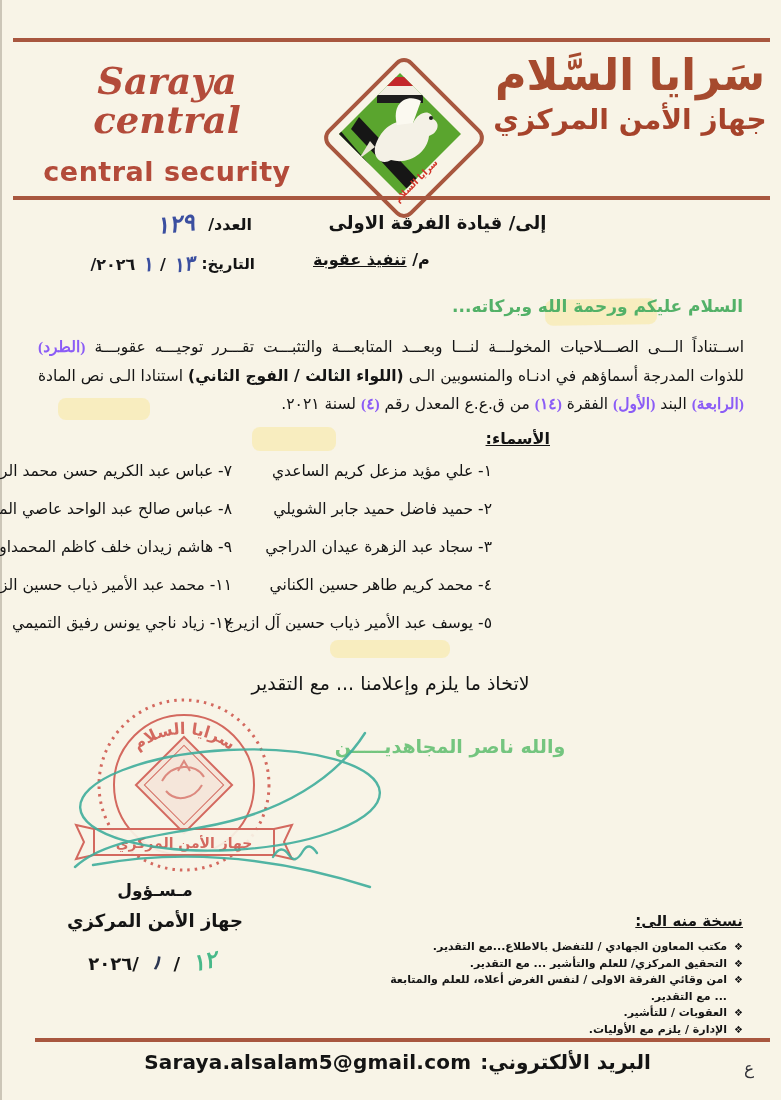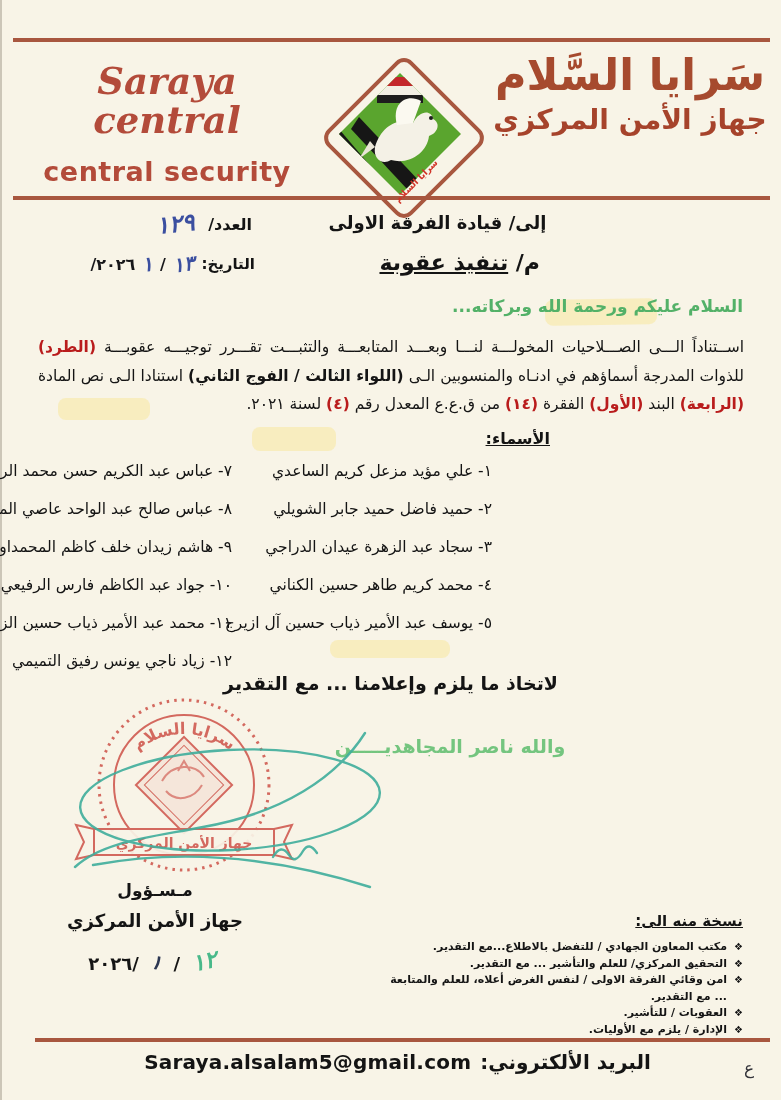--- a/index.html
+++ b/index.html
@@ -21,34 +21,34 @@
   .logo-text{position:absolute;left:388px;top:176px;transform:rotate(-45deg);font-size:9px;font-weight:bold;color:#d03428;}
   
   .meta-number{position:absolute;left:40px;top:210px;width:212px;display:flex;direction:rtl;align-items:center;gap:14px;}
   .meta-date{position:absolute;left:33px;top:252px;width:222px;display:flex;direction:rtl;align-items:center;gap:7px;}
   .meta-label{font-weight:bold;font-size:16px;}
   .hw-blue{color:#3b4fa0;font-weight:bold;font-size:24px;transform:rotate(-6deg);font-style:italic;}
   .hw-blue-sm{color:#3b4fa0;font-weight:bold;font-size:20px;transform:rotate(-8deg);font-style:italic;}
   .printed-bold{font-weight:bold;font-size:16px;color:#17171a;}
   
   .addr-to{position:absolute;left:295px;top:212px;width:285px;text-align:center;font-weight:bold;font-size:18px;direction:rtl;}
-  .addr-sub{position:absolute;left:290px;top:250px;width:250px;text-align:right;font-weight:bold;font-size:22px;direction:rtl;}
+  .addr-sub{position:absolute;left:313px;top:250px;width:250px;text-align:left;font-weight:bold;font-size:16px;direction:rtl;}
   .addr-sub .u{text-decoration:underline;}
   .greeting{position:absolute;right:38px;top:296px;font-size:17px;font-weight:bold;color:#53b168;direction:rtl;}
   .body-par{position:absolute;left:38px;top:333px;width:706px;direction:rtl;text-align:justify;
             font-size:15.5px;line-height:1.85;}
-  .red{color:#b91c1c;font-weight:bold;}
+  .red{color:#8b5cf6;font-weight:bold;font-family:Liberation Serif, serif;}
   .bseg{font-weight:bold;}
   .names-heading{position:absolute;right:231px;top:429px;font-weight:bold;font-size:16px;
                  text-decoration:underline;direction:rtl;}
   .names-col{position:absolute;top:462px;direction:rtl;white-space:nowrap;}
   .col-right{right:289px;width:260px;}
   .col-left{right:549px;width:230px;}
   .name-item{height:38px;font-size:15.5px;}
-  .closing{position:absolute;left:0;top:672px;width:781px;text-align:center;font-weight:bold;font-size:19px;direction:rtl;}
+  .closing{position:absolute;left:0;top:672px;width:781px;text-align:center;font-weight:normal;font-size:19px;direction:rtl;}
   .motto{position:absolute;left:130px;top:735px;width:640px;text-align:center;font-weight:bold;
          font-size:19px;color:#74c57f;direction:rtl;}
   
   .sig-title{position:absolute;left:75px;top:880px;width:160px;text-align:center;font-weight:bold;font-size:17px;}
   .sig-org{position:absolute;left:40px;top:910px;width:230px;text-align:center;font-weight:bold;font-size:18px;direction:rtl;}
   .sig-date{position:absolute;left:40px;top:948px;width:225px;display:flex;direction:ltr;justify-content:center;
             align-items:flex-end;gap:12px;font-weight:bold;font-size:18px;}
   .hw-dark{color:#2c3752;font-weight:bold;font-size:20px;transform:rotate(14deg);font-style:italic;}
   .hw-green{color:#49b98a;font-weight:bold;font-size:23px;transform:rotate(-12deg);font-style:italic;}
   
@@ -140,21 +140,20 @@
     <div class="name-item">١- علي مؤيد مزعل كريم الساعدي</div>
     <div class="name-item">٢- حميد فاضل حميد جابر الشويلي</div>
     <div class="name-item">٣- سجاد عبد الزهرة عيدان الدراجي</div>
     <div class="name-item">٤- محمد كريم طاهر حسين الكناني</div>
     <div class="name-item">٥- يوسف عبد الأمير ذياب حسين آل ازيرج</div>
   </div>
   <div class="names-col col-left">
     <div class="name-item">٧- عباس عبد الكريم حسن محمد الربيع</div>
     <div class="name-item">٨- عباس صالح عبد الواحد عاصي المحمداوي</div>
     <div class="name-item">٩- هاشم زيدان خلف كاظم المحمداوي</div>
-    <div class="name-item">١٠- جواد عبد الكاظم فارس الرفيعي</div>
     <div class="name-item">١١- محمد عبد الأمير ذياب حسين الزيرجاوي</div>
     <div class="name-item">١٢- زياد ناجي يونس رفيق التميمي</div>
   </div>
 
   <div class="closing">لاتخاذ ما يلزم وإعلامنا ... مع التقدير</div>
   <div class="motto">والله ناصر المجاهديـــــن</div>
 
   <svg class="abs" style="left:60px;top:693px;opacity:.88;" width="248" height="200" viewBox="0 0 248 200">
     <circle cx="124" cy="92" r="85" fill="none" stroke="#cf564d" stroke-width="3" stroke-dasharray="2.5 5"></circle>
     <circle cx="124" cy="92" r="70" fill="none" stroke="#cf564d" stroke-width="2"></circle>

